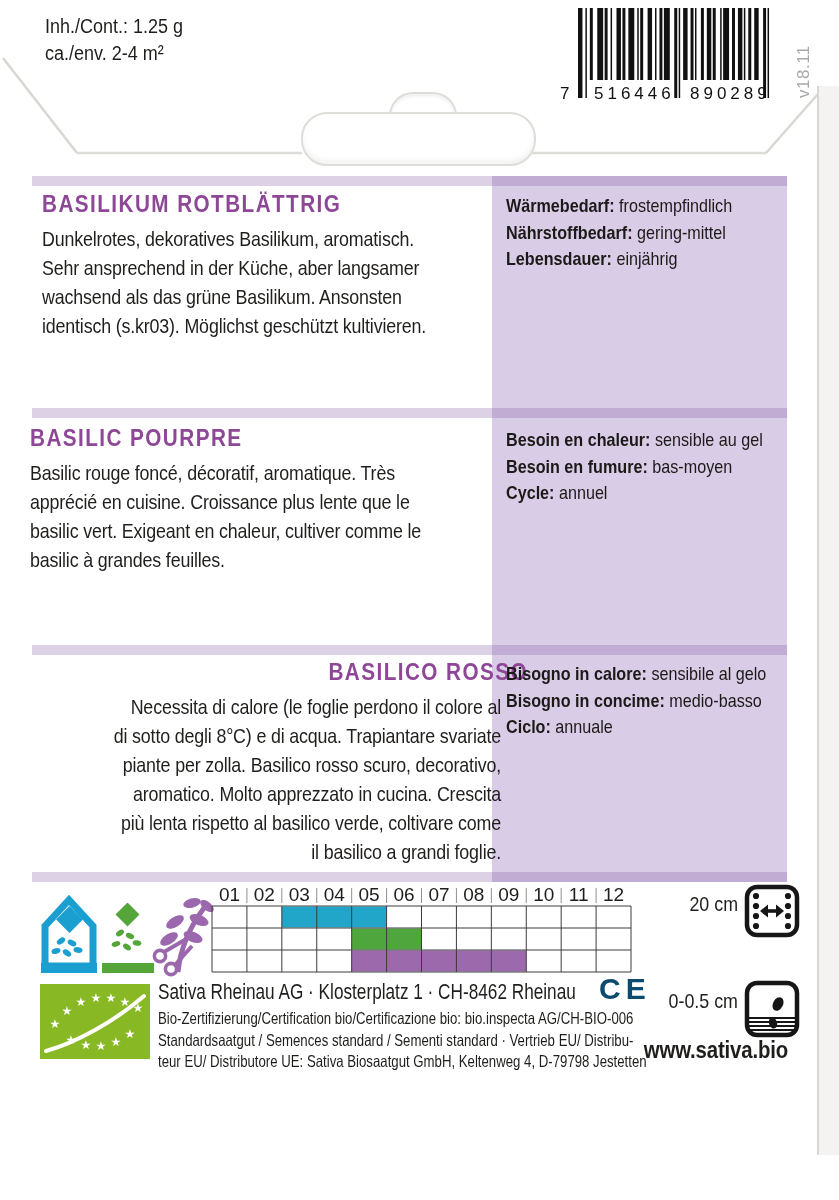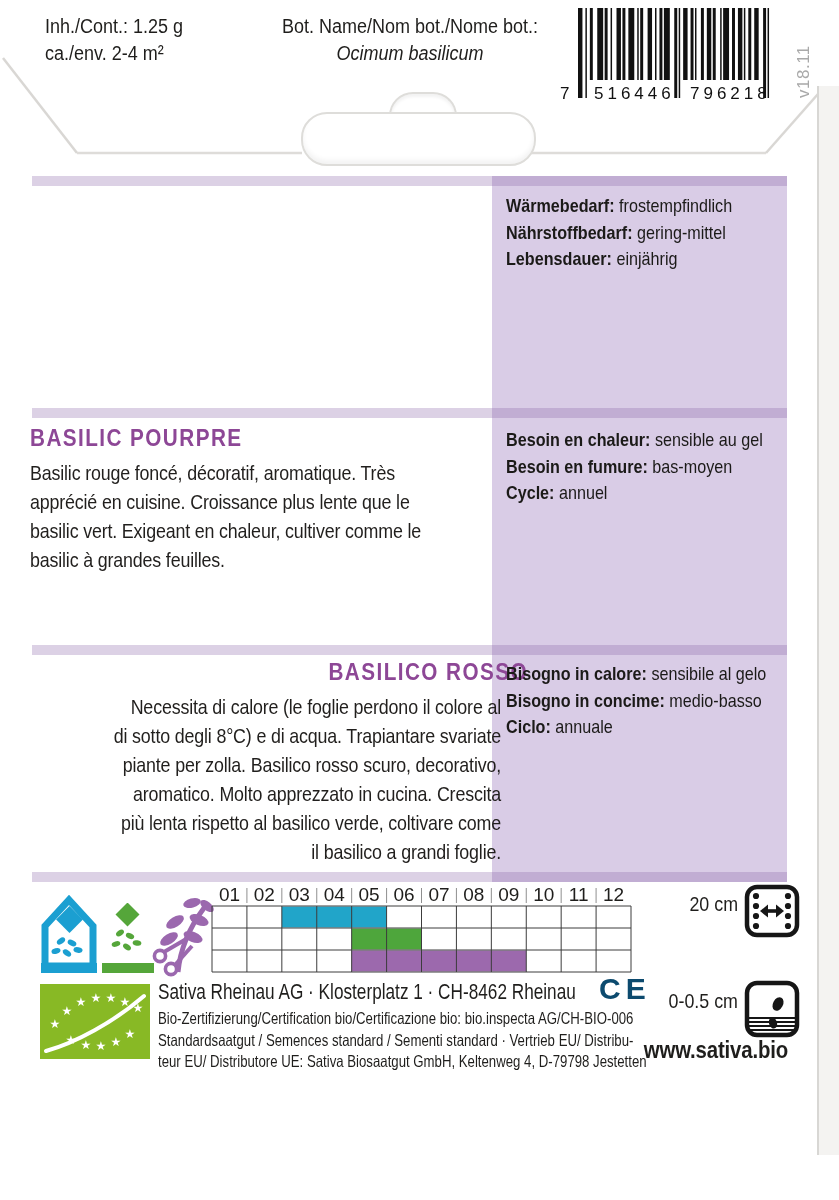--- a/index.html
+++ b/index.html
@@ -64,24 +64,20 @@
     <path d="M3,58 L77,153" stroke="#d9d7d4" stroke-width="2.5" fill="none"></path>
     <path d="M77,153 L302,153" stroke="#dedcd9" stroke-width="2.5" fill="none"></path>
     <path d="M531,153 L766,153" stroke="#dedcd9" stroke-width="2.5" fill="none"></path>
     <path d="M766,153 L818,94" stroke="#d9d7d4" stroke-width="2.5" fill="none"></path>
   </svg>
   <div class="abs tab-bump"></div>
   <div class="abs hang-tab"></div>
 
   <div class="abs qty c90">Inh./Cont.: 1.25 g
 ca./env. 2-4 m²</div>
-  <div class="abs botname">
-    <div class="c90" style="transform-origin:50% 0;">Bot. Name/Nom bot./Nome bot.:</div>
-    <div class="latin c90" style="transform-origin:50% 0;">Ocimum basilicum</div>
-  </div>
 
   <svg id="barcode-svg" class="abs barcode-svg" viewBox="0 0 196 96">
       <rect x="0" y="0" width="4.442748091603054" height="90" fill="#111"></rect>
       <rect x="7.404580152671755" y="0" width="1.4809160305343512" height="90" fill="#111"></rect>
       <rect x="11.84732824427481" y="0" width="2.9618320610687023" height="72" fill="#111"></rect>
       <rect x="19.251908396946565" y="0" width="5.923664122137405" height="72" fill="#111"></rect>
       <rect x="26.65648854961832" y="0" width="2.9618320610687023" height="72" fill="#111"></rect>
       <rect x="32.58015267175573" y="0" width="1.4809160305343512" height="72" fill="#111"></rect>
       <rect x="38.50381679389313" y="0" width="4.442748091603054" height="72" fill="#111"></rect>
       <rect x="44.42748091603053" y="0" width="2.9618320610687023" height="72" fill="#111"></rect>
@@ -105,29 +101,36 @@
       <rect x="154.01526717557252" y="0" width="2.9618320610687023" height="72" fill="#111"></rect>
       <rect x="159.93893129770993" y="0" width="4.442748091603054" height="72" fill="#111"></rect>
       <rect x="165.86259541984734" y="0" width="1.4809160305343512" height="72" fill="#111"></rect>
       <rect x="170.3053435114504" y="0" width="2.9618320610687023" height="72" fill="#111"></rect>
       <rect x="176.2290076335878" y="0" width="4.442748091603054" height="72" fill="#111"></rect>
       <rect x="185.1145038167939" y="0" width="2.9618320610687023" height="90" fill="#111"></rect>
       <rect x="189.55725190839695" y="0" width="1.4809160305343512" height="90" fill="#111"></rect>
     </svg>
   <span class="bc-digit bc-lead">7</span>
   <span class="bc-digit bc-g1">516446</span>
-  <span class="bc-digit bc-g2">796218</span>
+  <span class="bc-digit bc-g2">890289</span>
   <div class="abs version">v18.11</div>
 
   <div class="abs panel-col"></div>
   <div class="abs band" style="top:176px;"></div>
   <div class="abs band" style="top:408px;"></div>
   <div class="abs band" style="top:645px;"></div>
   <div class="abs band" style="top:872px;"></div>
 
+  <div class="abs" style="left:42px;top:191px;">
+    <div class="sec-title c90">BASILIKUM ROTBLÄTTRIG</div>
+    <div class="sec-body c85" style="margin-top:6px;">Dunkelrotes, dekoratives Basilikum, aromatisch.
+Sehr ansprechend in der Küche, aber langsamer
+wachsend als das grüne Basilikum. Ansonsten
+identisch (s.kr03). Möglichst geschützt kultivieren.</div>
+  </div>
   <div class="abs facts c85" style="left:506px;top:193px;">
     <div><span class="b">Wärmebedarf:</span> <span>frostempfindlich</span></div>
     <div><span class="b">Nährstoffbedarf:</span> <span>gering-mittel</span></div>
     <div><span class="b">Lebensdauer:</span> <span>einjährig</span></div>
   </div>
 
   <div class="abs" style="left:30px;top:425px;">
     <div class="sec-title c90">BASILIC POURPRE</div>
     <div class="sec-body c85" style="margin-top:6px;">Basilic rouge foncé, décoratif, aromatique. Très
 apprécié en cuisine. Croissance plus lente que le

